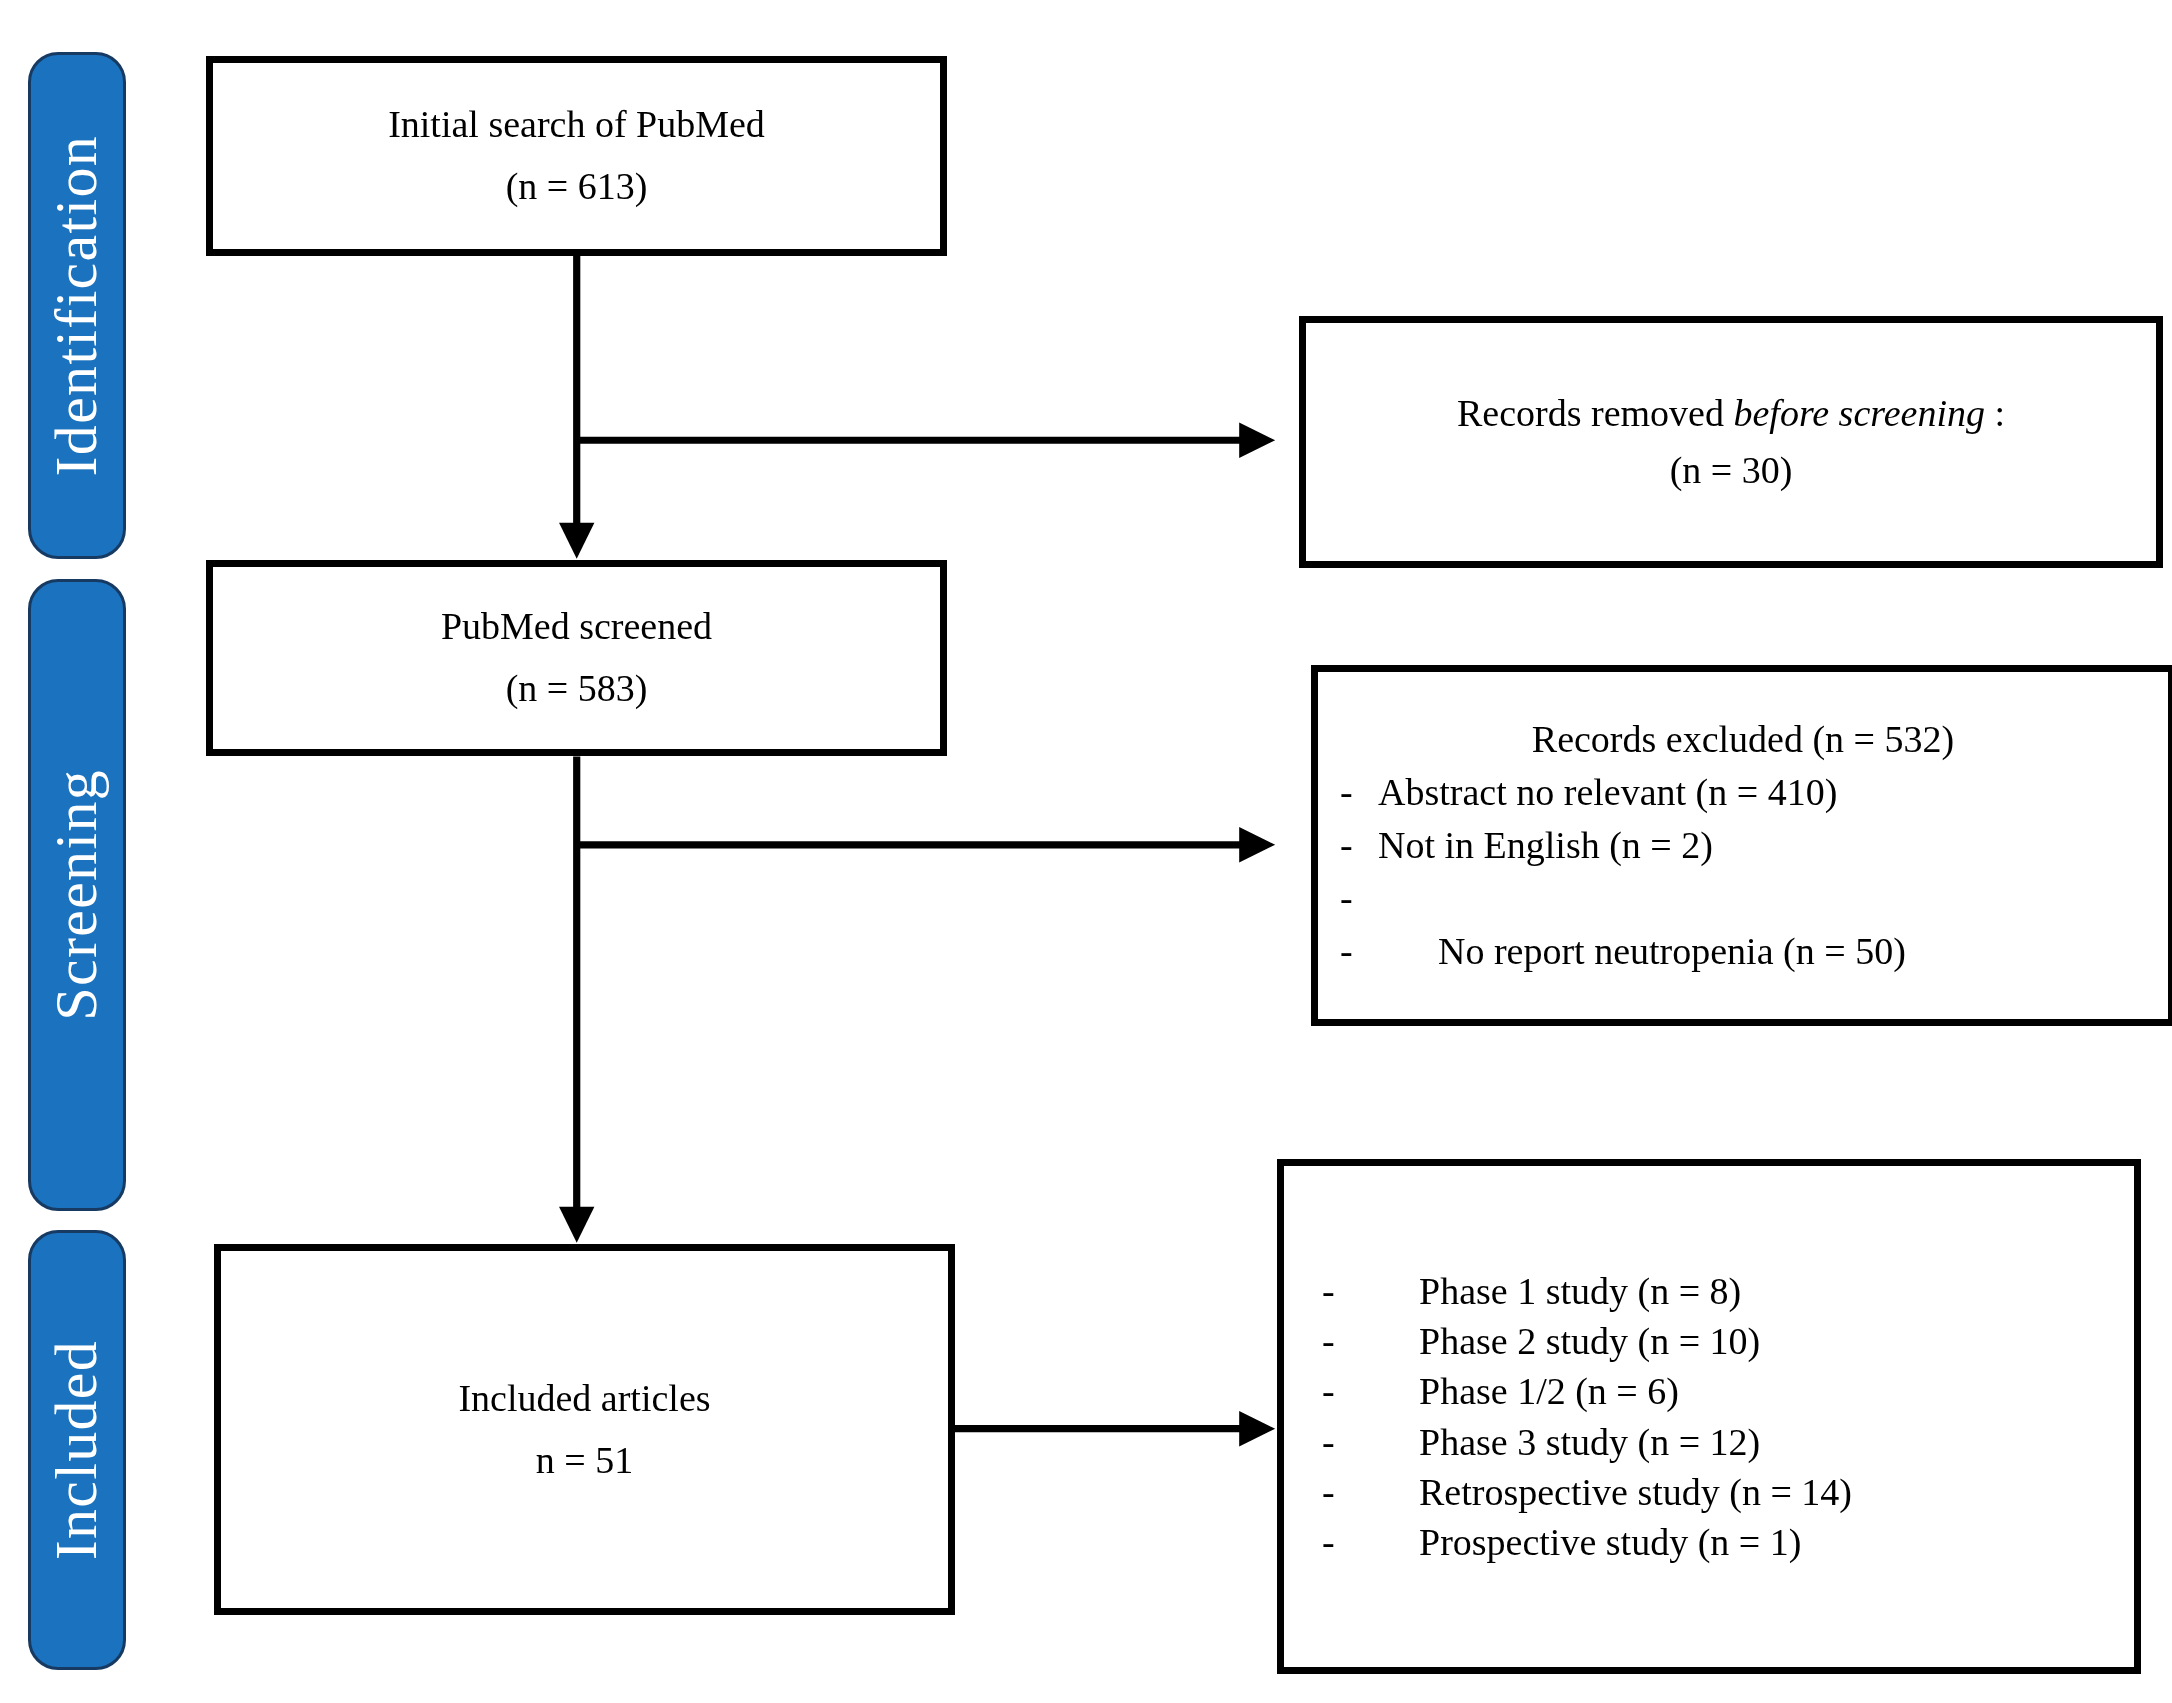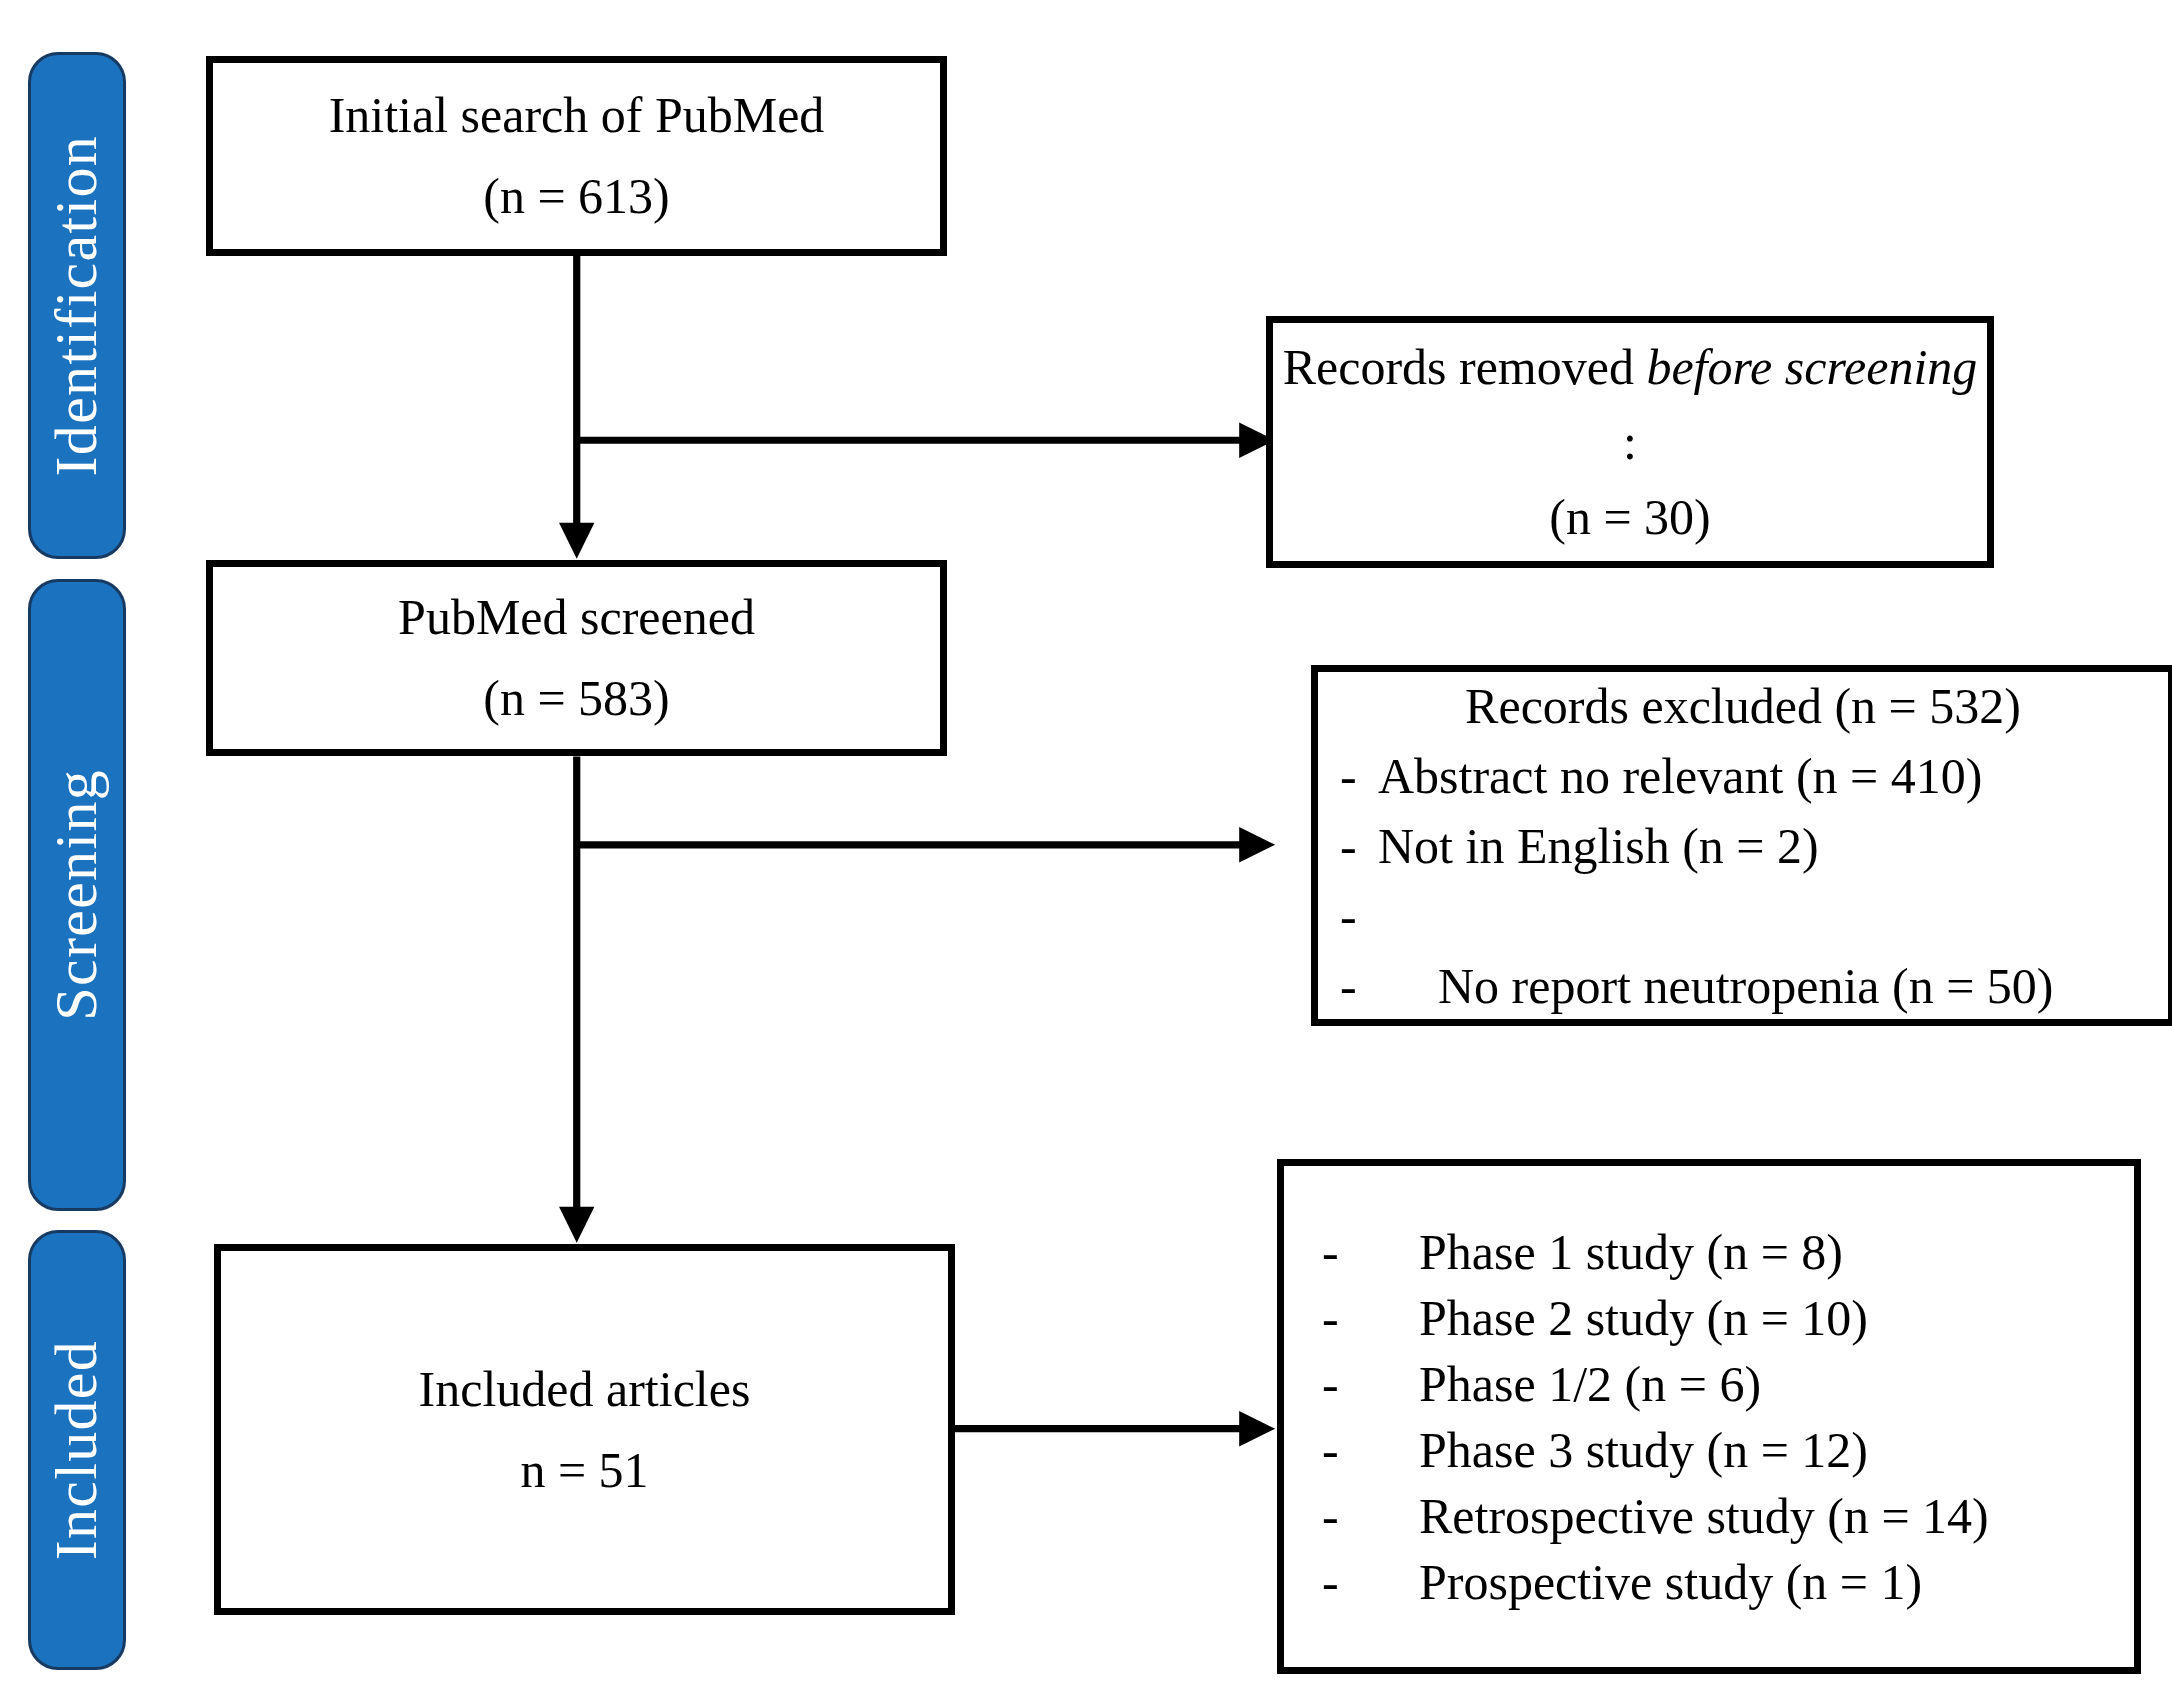--- a/index.html
+++ b/index.html
@@ -50,21 +50,21 @@
     font-size: 60px;
     letter-spacing: 1.3px;
     white-space: nowrap;
   }
 
   .box {
     position: absolute;
     background: var(--background);
     border: 7.2px solid var(--box-border);
     box-sizing: border-box;
-    font-size: 50px;
+    font-size: 38px;
     line-height: 1.62;
   }
   .box.centered {
     display: flex;
     flex-direction: column;
     align-items: center;
     justify-content: center;
     text-align: center;
   }
   .box-records-removed { line-height: 1.5; }
@@ -122,21 +122,21 @@
   </div>
   <div class="stage" style="left:27.5px; top:1230px; width:98px; height:440px;">
     <span class="stage-label">Included</span>
   </div>
 
   <div class="box centered" style="left:206px; top:56px; width:741px; height:200px;">
     <div>Initial search of PubMed</div>
     <div>(n = 613)</div>
   </div>
 
-  <div class="box centered box-records-removed" style="left:1266px; top:316px; width:728px; height:252px;">
+  <div class="box centered box-records-removed" style="left:1299px; top:316px; width:864px; height:252px;">
     <div>
       <span>Records removed </span><span class="italic">before screening</span><span> :</span>
     </div>
     <div>(n = 30)</div>
   </div>
 
   <div class="box centered" style="left:206px; top:560px; width:741px; height:196px;">
     <div>PubMed screened</div>
     <div>(n = 583)</div>
   </div>

